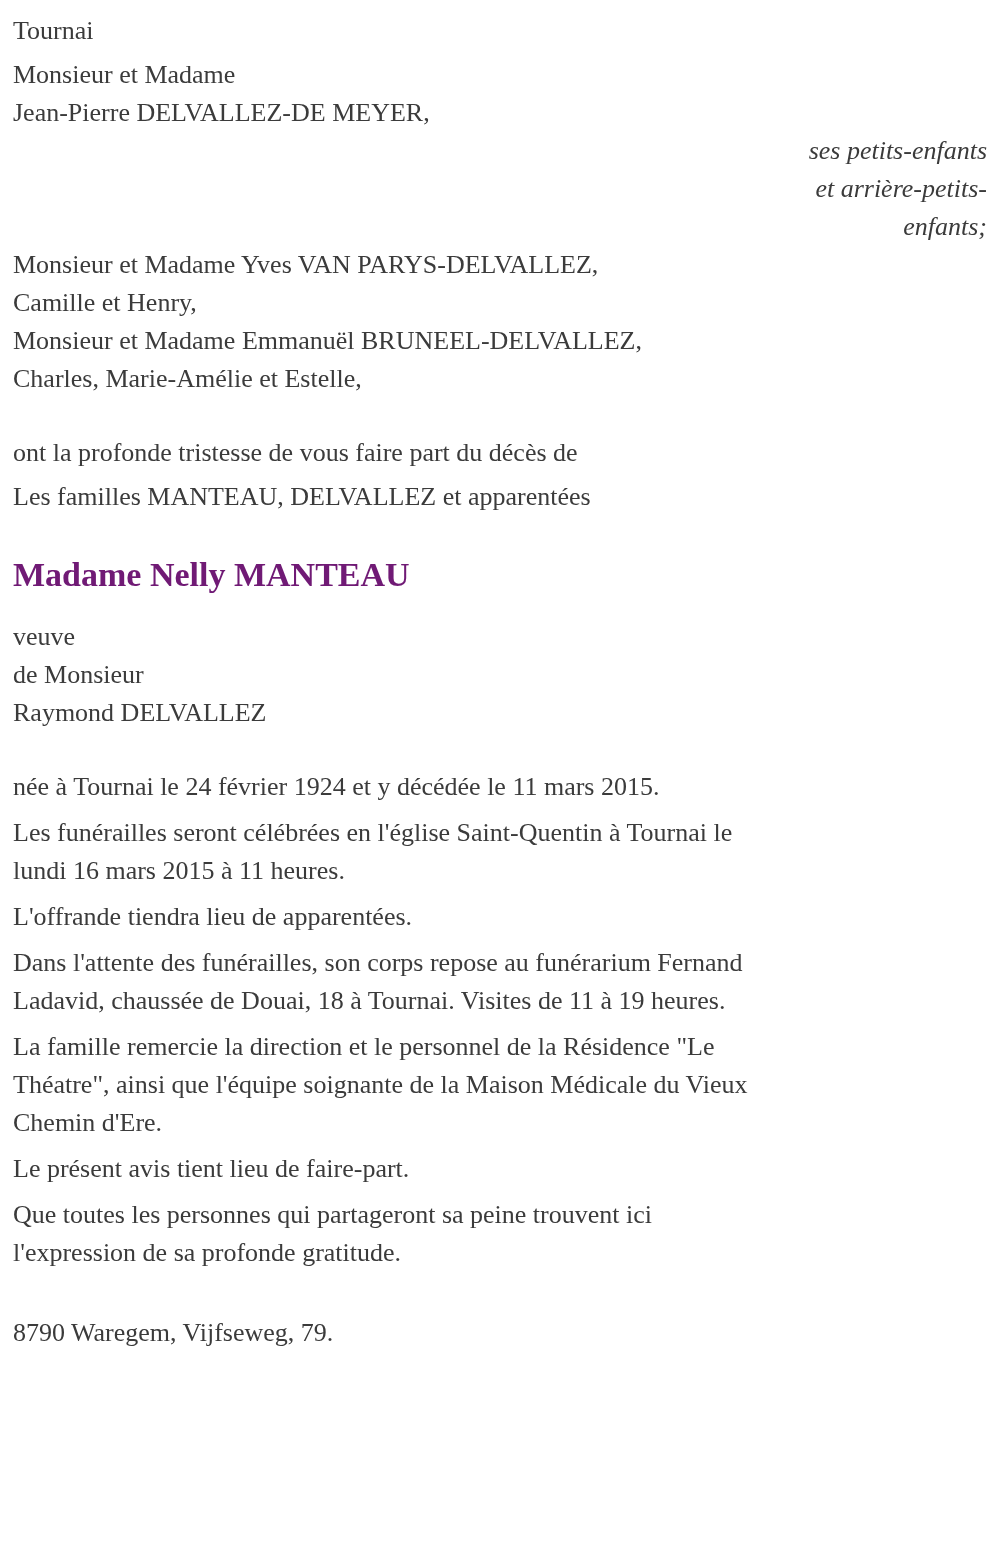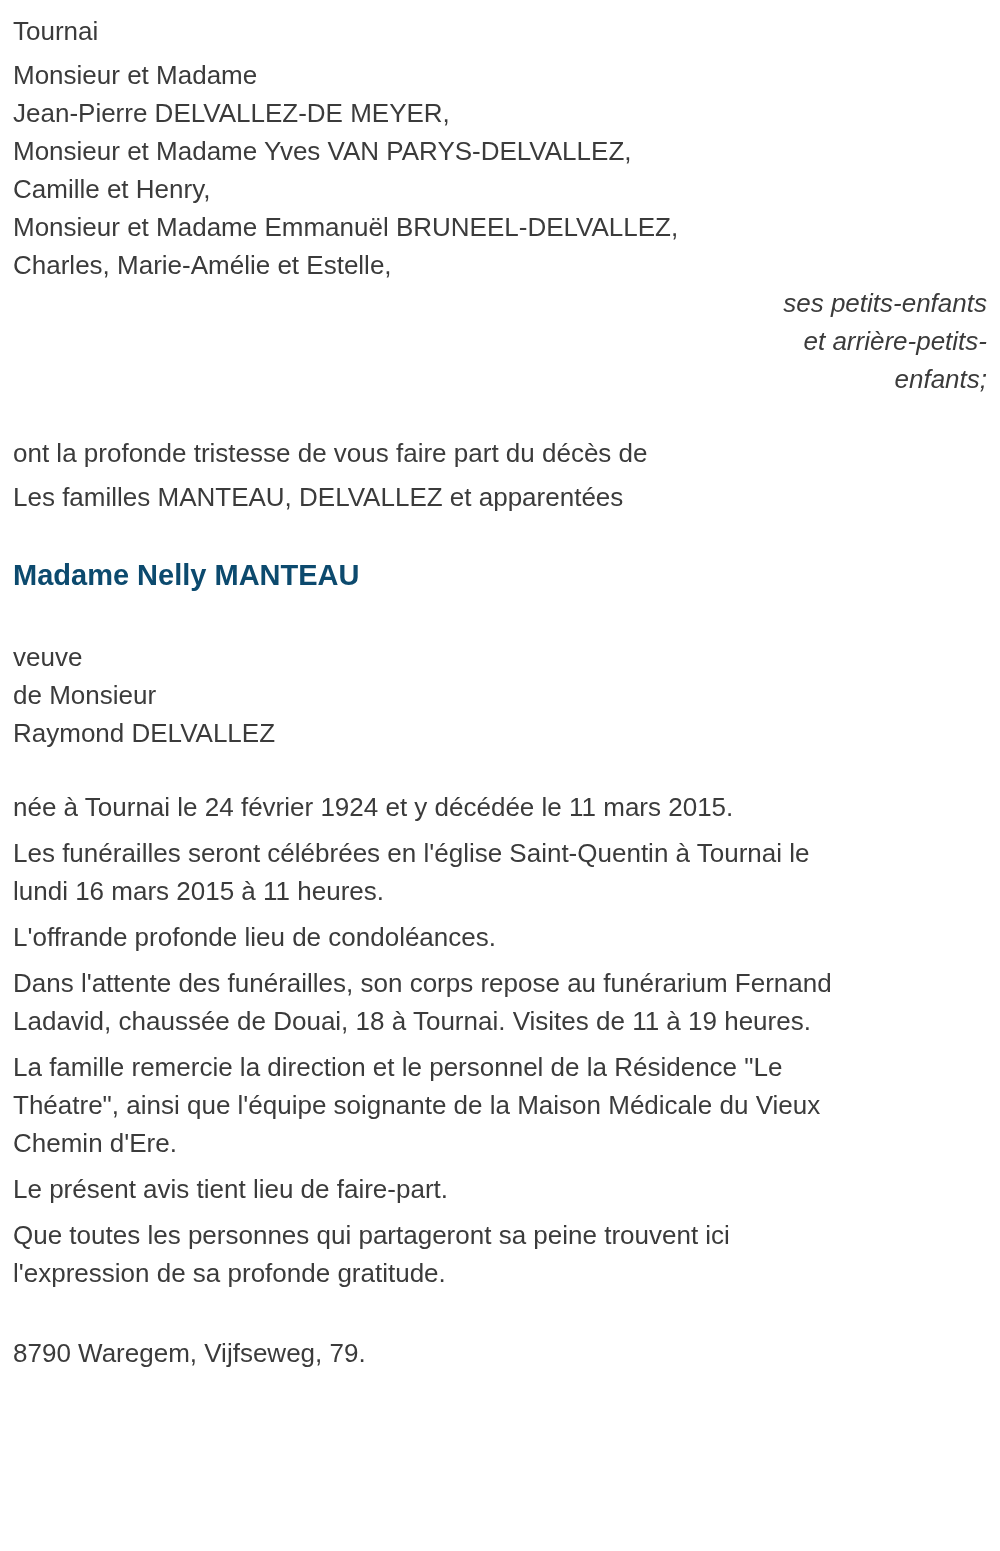--- a/index.html
+++ b/index.html
@@ -1,15 +1,15 @@
 <!DOCTYPE html>
 <html><head>
 <meta charset="utf-8">
 <style>
-  * { margin: 0; padding: 0; box-sizing: border-box; }
+  * { margin: 0; padding: 0; box-sizing: border-box; font-family: Liberation Serif, serif; }
   html, body { background: #ffffff; }
   body {
     width: 1000px;
     min-height: 1551px;
     margin: 0 auto;
     font-family: "Liberation Sans", "DejaVu Sans", sans-serif;
     color: #3b3b3b;
     font-size: 26px;
     line-height: 38px;
     padding: 12px 13px 20px 13px;
@@ -21,66 +21,66 @@
   .city { margin-bottom: 6px; }
   .relation {
     text-align: right;
     font-style: italic;
     line-height: 38px;
   }
   .families-line { margin-top: 6px; }
   .mt-lg { margin-top: 36px; }
   .mt-sm { margin-top: 8px; }
   .deceased-name {
-    font-size: 29px;
+    font-size: 34px;
     line-height: 54px;
     font-weight: 700;
-    color: #0c4a6e;
+    color: #701a75;
     margin-top: 32px;
-    margin-bottom: 36px;
+    margin-bottom: 16px;
   }
   .address { margin-top: 42px; }
 </style>
 </head>
 <body>
 
 <div class="page">
 
   <p class="para city">Tournai</p>
 
   <p class="para">Monsieur et Madame
 Jean-Pierre DELVALLEZ-DE MEYER,</p>
 
 
+  <p class="para relation">ses petits-enfants
+et arrière-petits-
+enfants;</p>
+
   <p class="para">Monsieur et Madame Yves VAN PARYS-DELVALLEZ,
 Camille et Henry,
 Monsieur et Madame Emmanuël BRUNEEL-DELVALLEZ,
 Charles, Marie-Amélie et Estelle,</p>
-
-  <p class="para relation">ses petits-enfants
-et arrière-petits-
-enfants;</p>
 
   <p class="para mt-lg">ont la profonde tristesse de vous faire part du décès de</p>
 
   <p class="para families-line">Les familles MANTEAU, DELVALLEZ et apparentées</p>
 
   <h1 class="deceased-name">Madame Nelly MANTEAU</h1>
 
   <p class="para">veuve
 de Monsieur
 Raymond DELVALLEZ</p>
 
   <p class="para mt-lg">née à Tournai le 24 février 1924 et y décédée le 11 mars 2015.</p>
 
   <p class="para mt-sm">Les funérailles seront célébrées en l'église Saint-Quentin à Tournai le
 lundi 16 mars 2015 à 11 heures.</p>
 
 
-  <p class="para mt-sm">L'offrande profonde lieu de condoléances.</p>
+  <p class="para mt-sm">L'offrande tiendra lieu de apparentées.</p>
 
   <p class="para mt-sm">Dans l'attente des funérailles, son corps repose au funérarium Fernand
 Ladavid, chaussée de Douai, 18 à Tournai. Visites de 11 à 19 heures.</p>
 
   <p class="para mt-sm">La famille remercie la direction et le personnel de la Résidence "Le
 Théatre", ainsi que l'équipe soignante de la Maison Médicale du Vieux
 Chemin d'Ere.</p>
 
   <p class="para mt-sm">Le présent avis tient lieu de faire-part.</p>
 

